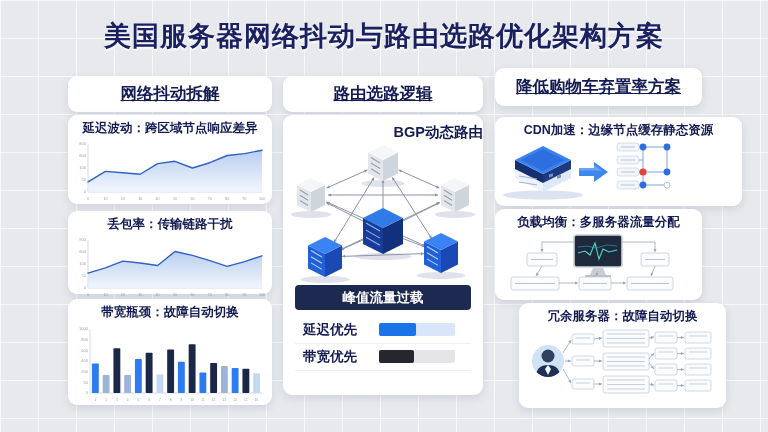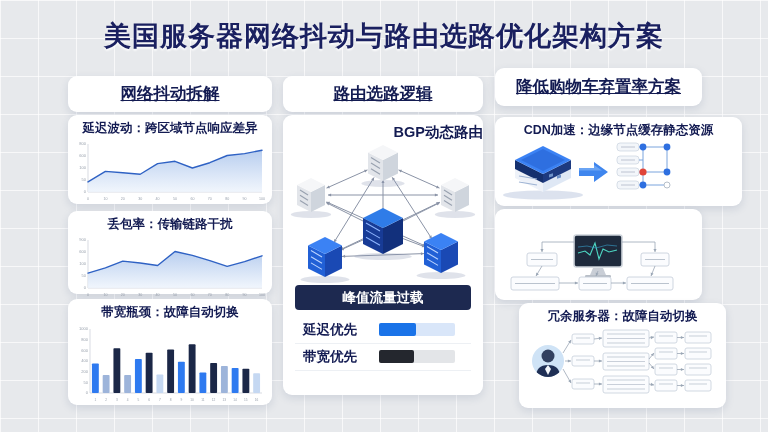--- a/index.html
+++ b/index.html
@@ -320,20 +320,21 @@
           <circle cx="172" cy="7" r="3.4" fill="#2e6fe0"></circle>
           <circle cx="172" cy="32" r="3.4" fill="#2e6fe0"></circle>
           <circle cx="148" cy="45" r="3.4" fill="#2e6fe0"></circle>
           <circle cx="148" cy="32" r="3.6" fill="#e0453a"></circle>
           <circle cx="172" cy="45" r="3" fill="#ffffff" stroke="#b6bfca" stroke-width="1"></circle>
         </g>
       </svg>
   </div>
 
   <div class="card" style="left:495px;top:209px;width:207px;height:91px;">
+    <div class="ctitle">负载均衡：多服务器流量分配</div>
     <svg id="lbsvg" style="position:absolute;left:0;top:0;" width="207" height="91" viewBox="0 0 207 91">
         <g>
           <rect x="79" y="26" width="48" height="32" rx="2.5" fill="#1e2a3c" stroke="#cdd3da" stroke-width="1.6"></rect>
           <polyline points="83,44 90,42 95,46 100,34 104,50 108,40 114,43 122,41" fill="none" stroke="#4dd6c2" stroke-width="1.1"></polyline>
           <polyline points="83,38 92,37 101,39 112,36 122,37" fill="none" stroke="#3aa8d8" stroke-width="0.7" opacity="0.8"></polyline>
           <polygon points="98,59 108,59 111,66 95,66" fill="#c9ced6"></polygon>
           <rect x="90" y="66" width="26" height="2.5" rx="1.2" fill="#b9bfc7"></rect>
         </g>
         <rect x="32" y="44" width="30" height="13" rx="2" fill="#fbfcfe" stroke="#c3ccd8" stroke-width="0.8"></rect>
         <line x1="36" y1="50.5" x2="58" y2="50.5" stroke="#aab4c2" stroke-width="0.8"></line>

